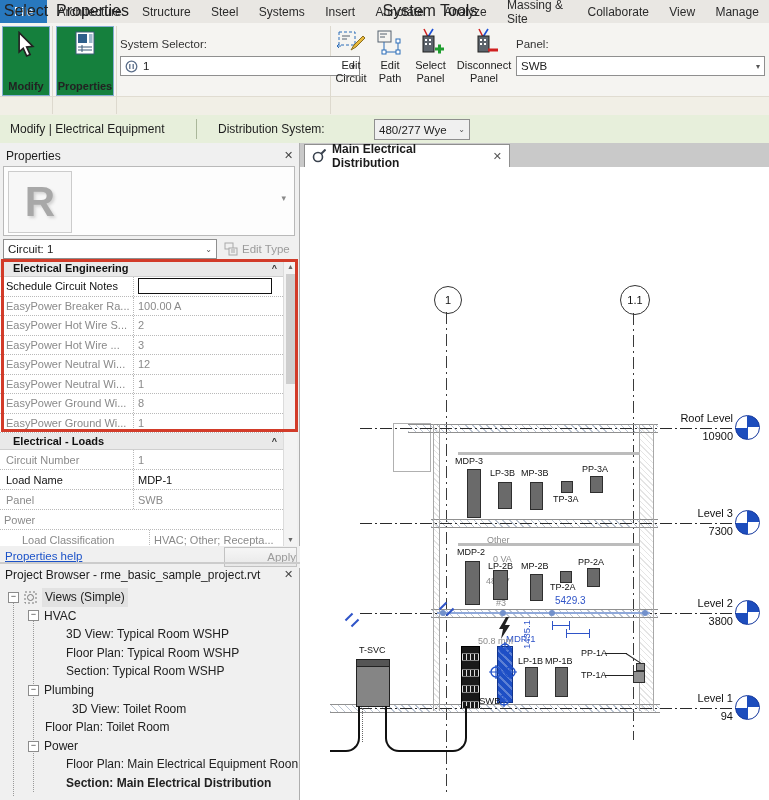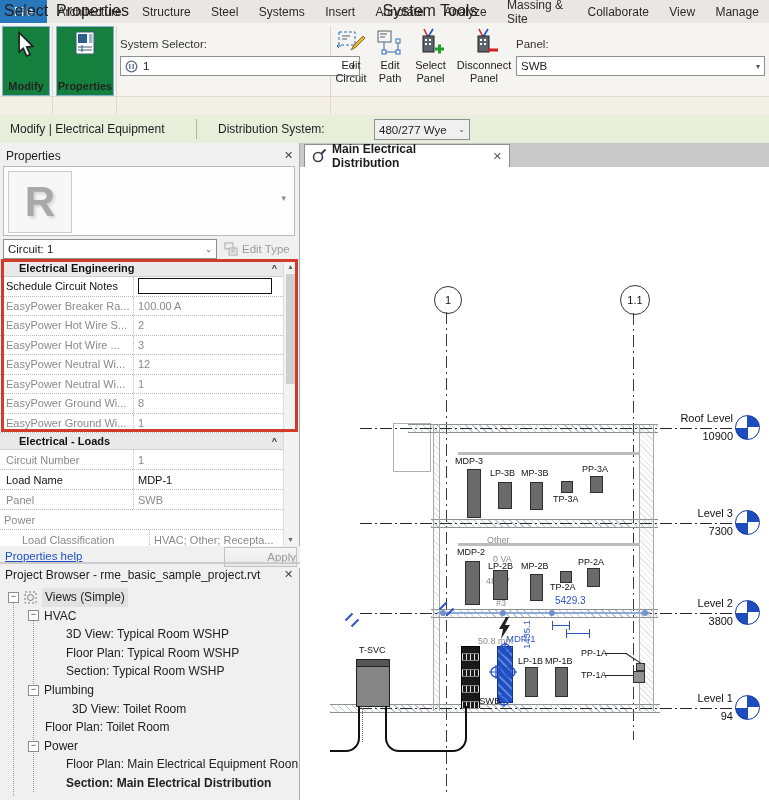--- a/index.html
+++ b/index.html
@@ -34,21 +34,21 @@
   .paltitle{font-size:12px;color:#1d1d1d;}
   .closex{font-size:11px;color:#444;}
   .prow{display:flex;height:18.5px;align-items:center;border-bottom:1px dotted #b9b9b9;background:#fff;
         font-size:11px;overflow:hidden;}
   .prow .pl{width:134px;padding-left:6px;border-right:1px dotted #b9b9b9;box-sizing:border-box;
             overflow:hidden;white-space:nowrap;height:100%;display:flex;align-items:center;}
   .prow .pv{flex:1;padding-left:4px;overflow:hidden;white-space:nowrap;}
   .dim{color:#8a8a8a;}
   .dark{color:#111;}
   .sechead{display:flex;align-items:center;height:16px;background:#e9e9e9;border-bottom:1px solid #cfcfcf;
-           font-size:11px;font-weight:bold;color:#111;padding-left:19px;}
+           font-size:11px;font-weight:bold;color:#111;padding-left:13px;}
   .sechead .caret{margin-left:auto;margin-right:6px;font-weight:bold;color:#333;font-size:9px;}
   
   .trow{height:18.6px;line-height:18.6px;font-size:12px;white-space:nowrap;overflow:hidden;display:flex;align-items:center;}
   .exp{display:inline-block;width:9px;height:9px;border:1px solid #8c8c8c;background:#fff;line-height:7px;
        font-size:9px;text-align:center;color:#333;margin-right:5px;flex:none;}
   .dotv{position:absolute;width:1px;border-left:1px dotted #9a9a9a;}
   
   #tabstrip{position:absolute;left:300px;top:143px;width:469px;height:24px;background:#c9c9c9;}
   #viewtab{position:absolute;left:304px;top:144px;width:206px;height:23px;background:#fff;
            border:1px solid #8f8f8f;border-bottom:none;display:flex;align-items:center;box-sizing:border-box;

